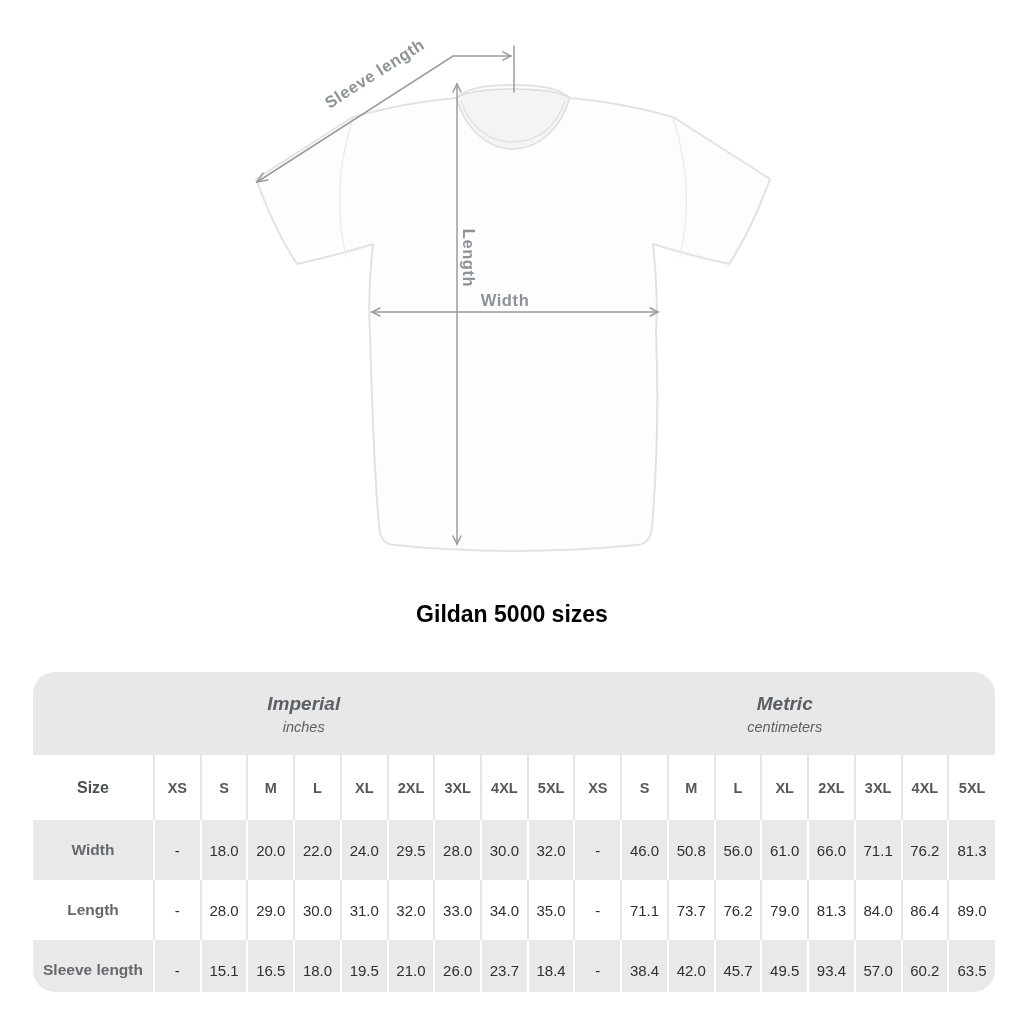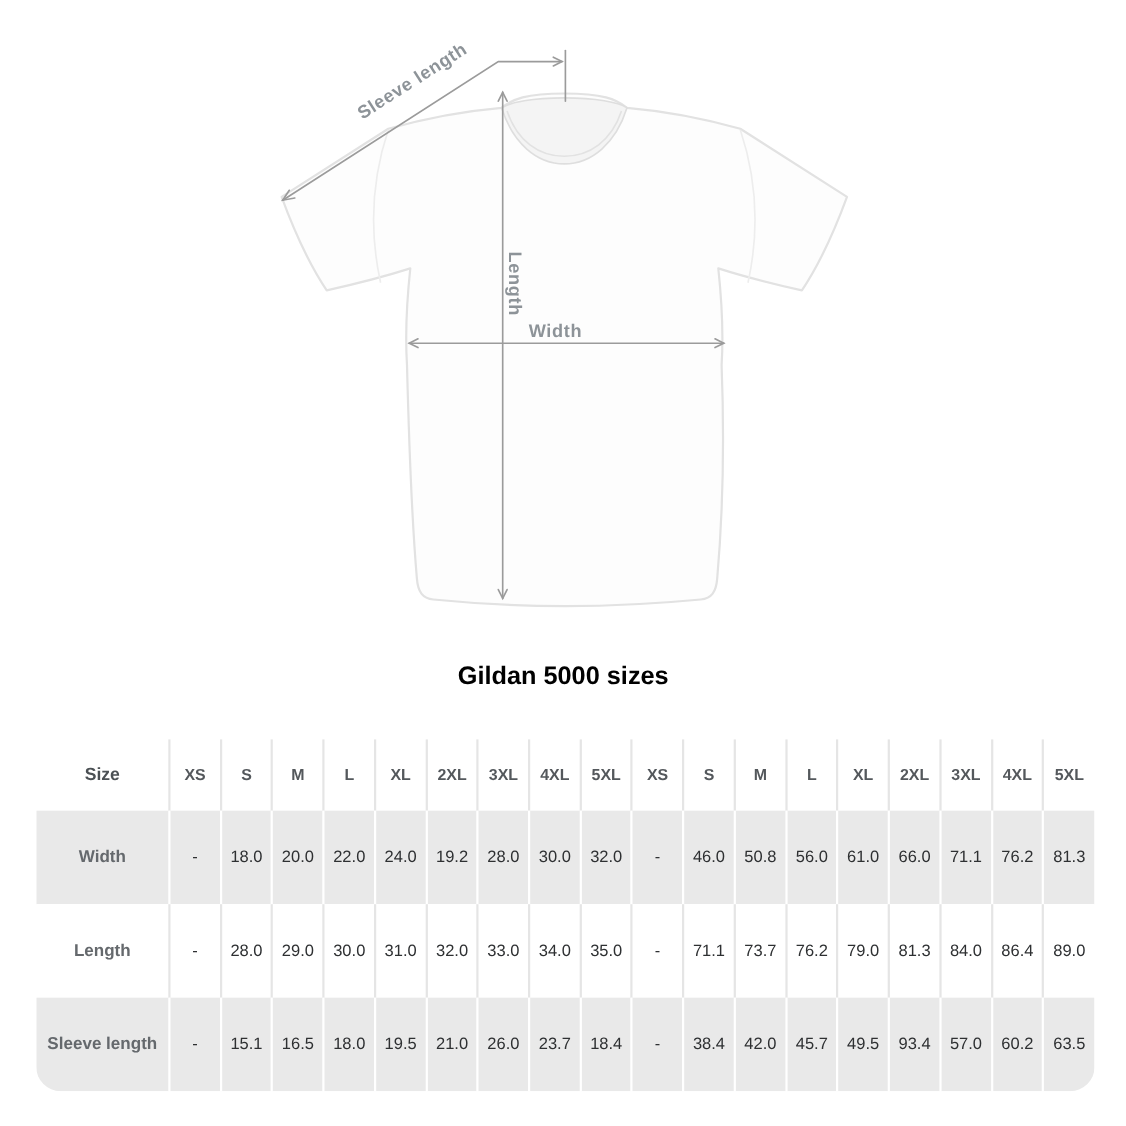--- a/index.html
+++ b/index.html
@@ -129,20 +129,30 @@
           <col>
           <col>
           <col>
           <col>
           <col>
           <col>
           <col>
           <col>
       </colgroup>
       <thead>
+        <tr class="band-row">
+          <th colspan="10">
+            <div class="unit-name">Imperial</div>
+            <div class="unit-sub">inches</div>
+          </th>
+          <th colspan="9">
+            <div class="unit-name">Metric</div>
+            <div class="unit-sub">centimeters</div>
+          </th>
+        </tr>
         <tr class="size-row">
           <th>Size</th>
           <th>XS</th>
           <th>S</th>
           <th>M</th>
           <th>L</th>
           <th>XL</th>
           <th>2XL</th>
           <th>3XL</th>
           <th>4XL</th>
@@ -159,21 +169,21 @@
         </tr>
       </thead>
       <tbody>
         <tr class="data-row row-gray">
           <th>Width</th>
           <td>-</td>
           <td>18.0</td>
           <td>20.0</td>
           <td>22.0</td>
           <td>24.0</td>
-          <td>19.2</td>
+          <td>29.5</td>
           <td>28.0</td>
           <td>30.0</td>
           <td>32.0</td>
           <td>-</td>
           <td>46.0</td>
           <td>50.8</td>
           <td>56.0</td>
           <td>61.0</td>
           <td>66.0</td>
           <td>71.1</td>

